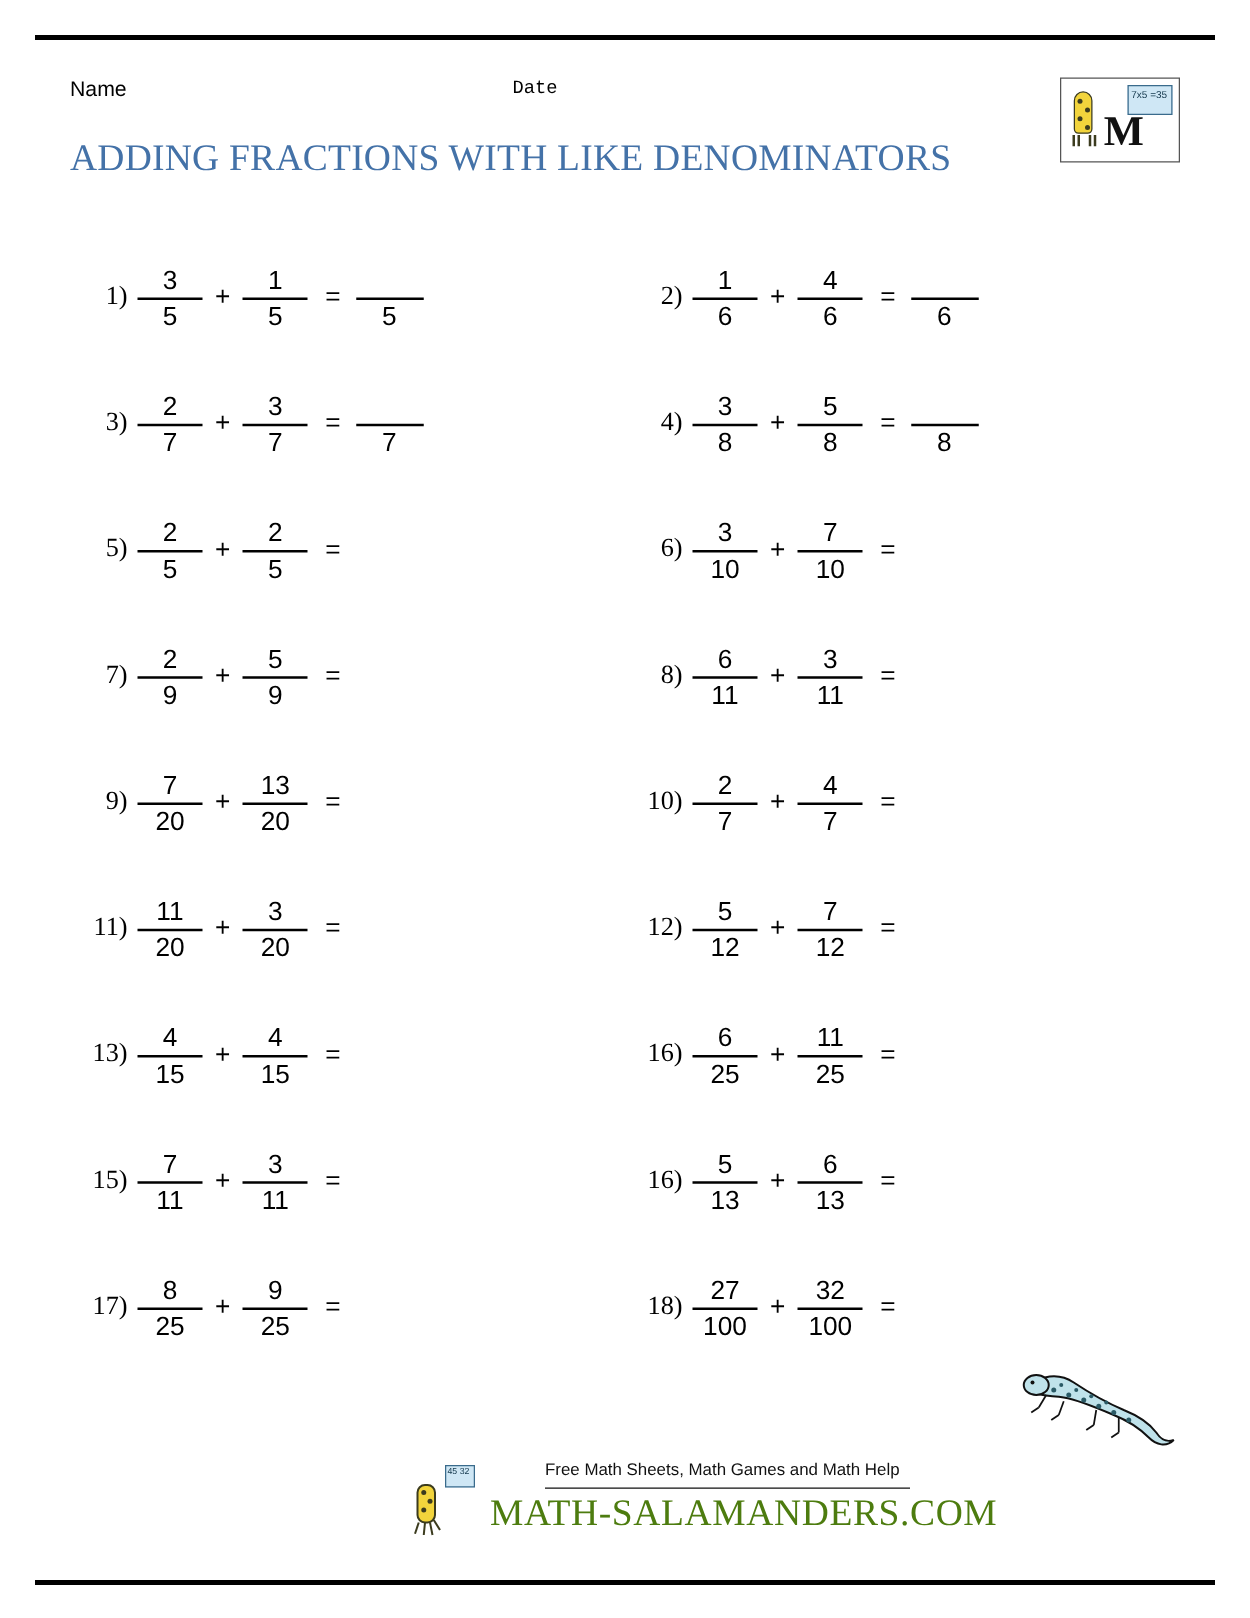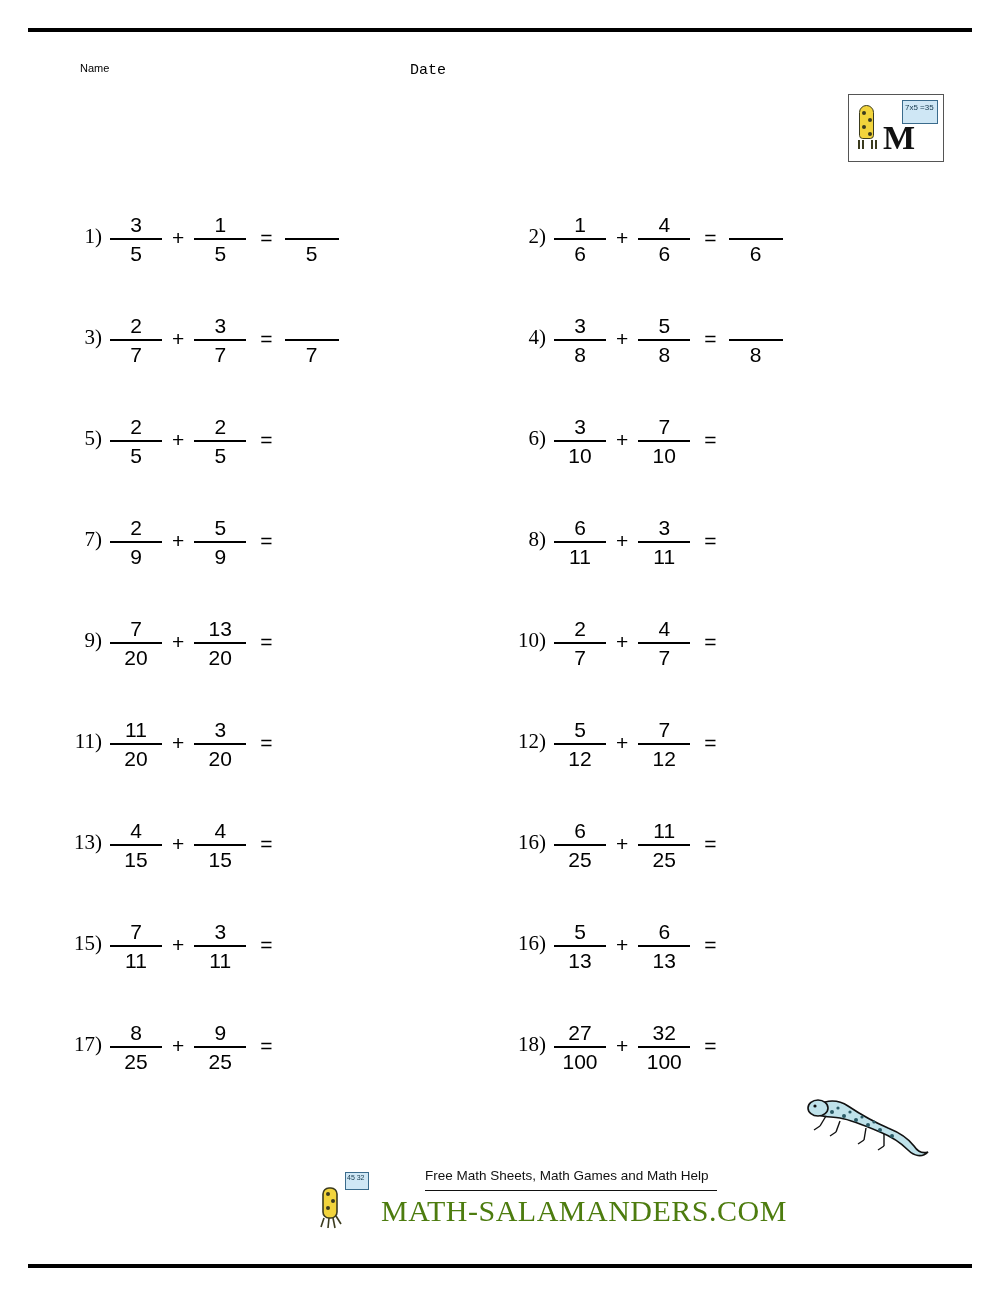--- a/index.html
+++ b/index.html
@@ -23,22 +23,21 @@
     border-bottom: 4px solid #000;
   }
   .header-row {
     position: relative;
     height: 48px;
     padding-top: 24px;
   }
   .name-label {
     position: absolute;
     left: 28px; top: 30px;
-    font-size: 11px;
-    margin-left: 24px;
+    font-size: 17px;
   }
   .date-label {
     position: absolute;
     left: 382px; top: 30px;
     font-size: 15px;
     font-family: Liberation Mono, monospace;
   }
   .title-block {
     position: absolute;
     left: 28px; top: 72px;
@@ -51,21 +50,20 @@
     letter-spacing: 0.2px;
     line-height: 1.55;
   }
   
   .logo-box {
     position: absolute;
     right: 28px; top: 30px;
     width: 96px; height: 68px;
     border: 1px solid #555;
     background: #fff;
-    margin-top: 32px;
   }
   .logo-inner { position: relative; width: 100%; height: 100%; }
   .sal-card {
     position: absolute; right: 5px; top: 5px;
     width: 36px; height: 24px;
     background: #cfe7f5;
     border: 1px solid #3a6b8c;
     font-size: 8px;
     line-height: 11px;
     color: #14384d;
@@ -166,21 +164,21 @@
   }
   .ansfrac .num { height: 25px; }
   .ansfrac .bar { width: 100%; height: 1.6px; background: #000; margin: 1px 0; }
   .ansfrac .den {
     font-family: "Liberation Sans", sans-serif;
     font-size: 21px; line-height: 25px; padding: 0 6px;
   }
   
   .footer {
     position: absolute;
-    left: 4px; bottom: 10px;
+    left: 15px; bottom: 10px;
     width: 944px;
     height: 110px;
   }
   .foot-logo {
     position: absolute;
     left: 285px; bottom: 14px;
     width: 400px; height: 76px;
   }
   .foot-tag {
     position: absolute;
@@ -226,20 +224,21 @@
 <body>
 
 <div class="page">
 
   <div class="header-row">
     <div class="name-label">Name</div>
     <div class="date-label">Date</div>
   </div>
 
   <div class="title-block">
+    <div class="title-line">ADDING FRACTIONS WITH LIKE DENOMINATORS</div>
   </div>
 
   <div class="logo-box">
     <div class="logo-inner">
       <div class="sal-card">7x5 =35</div>
       <div class="sal-body">
         <div class="bodyshape"></div>
         <div class="spot" style="left:5px; top:6px;"></div>
         <div class="spot" style="left:11px; top:13px;"></div>
         <div class="spot" style="left:5px; top:20px;"></div>

